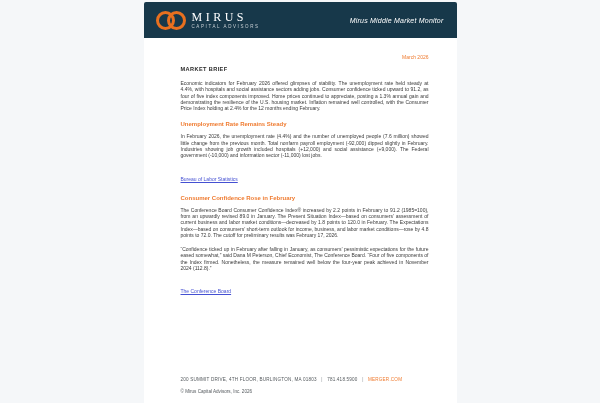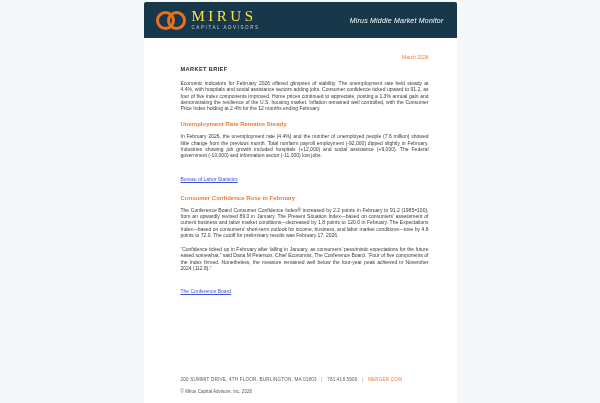--- a/index.html
+++ b/index.html
@@ -22,21 +22,21 @@
   .logo { display: flex; align-items: center; gap: 6px; }
   .rings { display: flex; align-items: center; }
   .ring {
     width: 13px; height: 13px; border: 3.5px solid #e8701f;
     border-radius: 50%; display: inline-block; box-sizing: content-box;
   }
   .ring.r2 { margin-left: -8px; }
   .brand-text { display: flex; flex-direction: column; line-height: 1; }
   .brand-name {
     font-family: "Liberation Serif", serif;
-    font-size: 15px; letter-spacing: 3.5px; color: #fde047; font-weight: 400;
+    font-size: 12px; letter-spacing: 3.5px; color: #ffffff; font-weight: 400;
   }
   .brand-tagline {
     font-size: 4.5px; letter-spacing: 1.6px; color: #c9d0d5; margin-top: 2px;
   }
   .newsletter-title {
     color: #ffffff; font-style: italic; font-size: 7px; letter-spacing: 0.2px;
   }
   
   .email-body {
     background: #ffffff; padding: 16px 28px 5px 37px; box-sizing: border-box;

